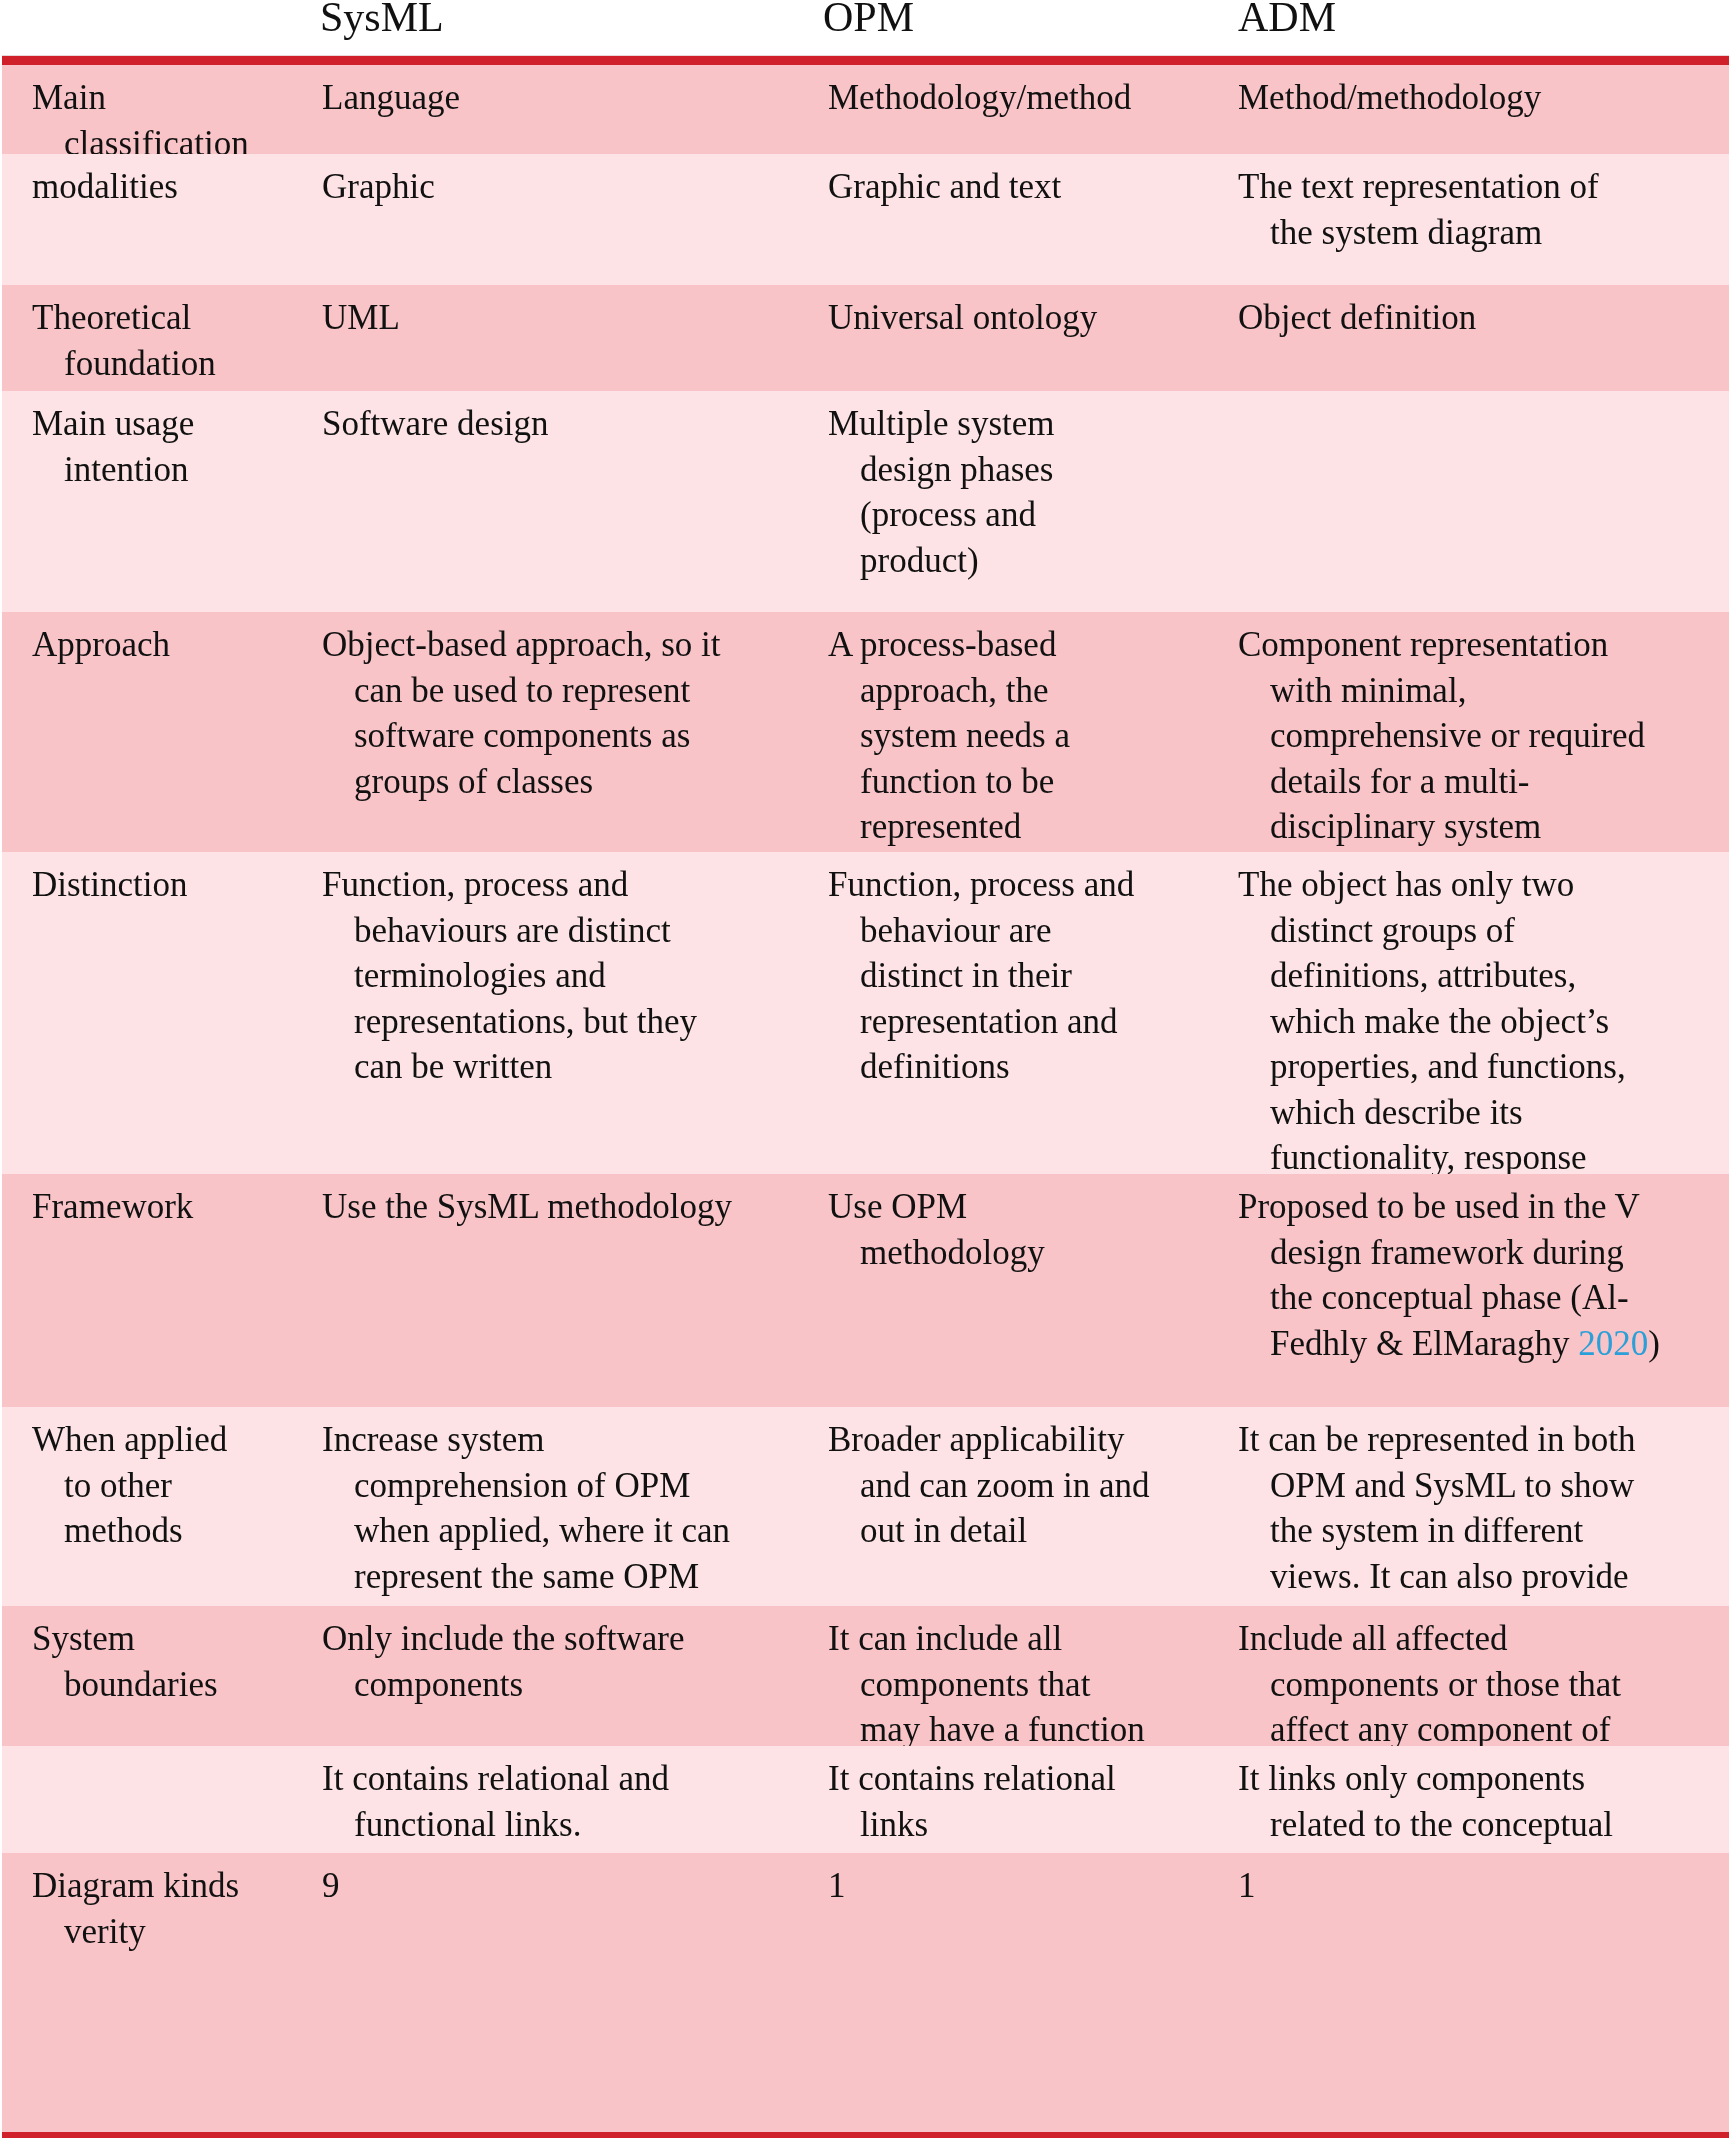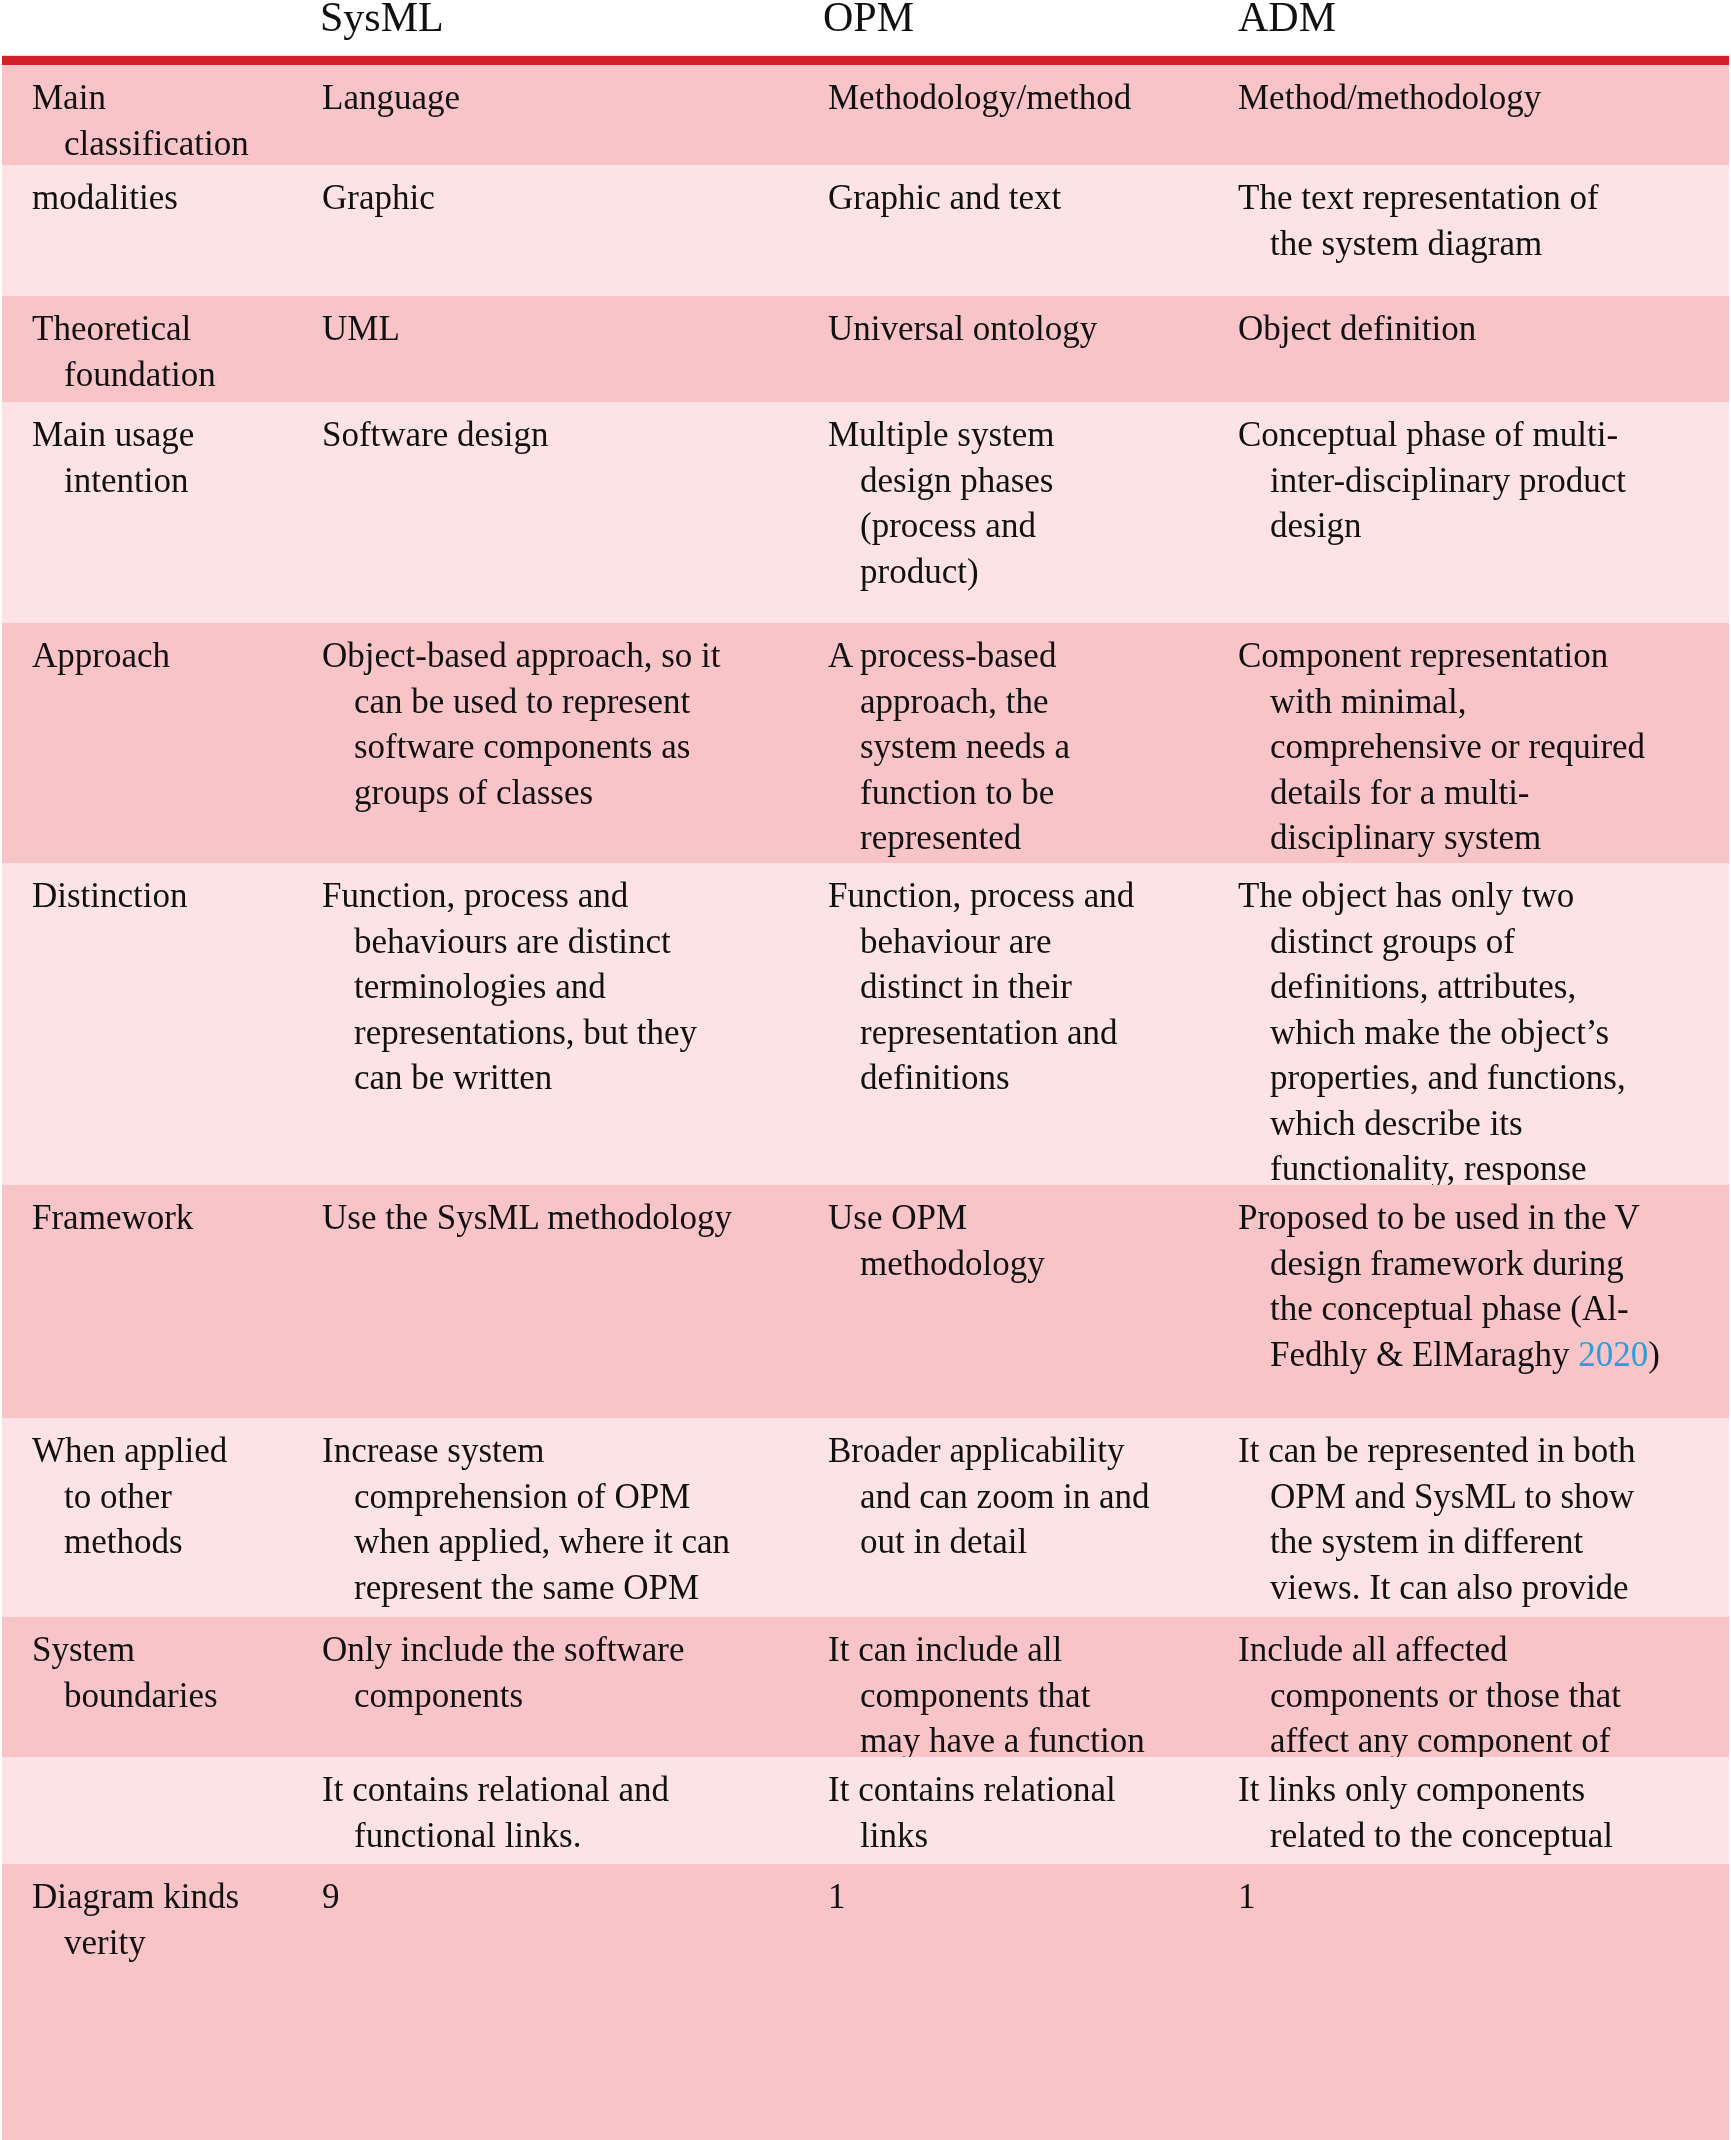--- a/index.html
+++ b/index.html
@@ -37,21 +37,21 @@
 <body>
 
 <div class="table">
   <div class="head">
     <span class="hcell" style="left:318px">SysML</span>
     <span class="hcell" style="left:821px">OPM</span>
     <span class="hcell" style="left:1236px">ADM</span>
   </div>
   <div class="rule-top"></div>
   <div id="rows">
-      <div class="row dark" style="height: 100px;">
+      <div class="row dark" style="height: 89px;">
         <div class="cell c0">
           <span class="ln">Main</span>
           <span class="ln indent">classification</span>
         </div>
         <div class="cell c1">
           <span class="ln">Language</span>
         </div>
         <div class="cell c2">
           <span class="ln">Methodology/method</span>
         </div>
@@ -95,25 +95,20 @@
           <span class="ln indent">intention</span>
         </div>
         <div class="cell c1">
           <span class="ln">Software design</span>
         </div>
         <div class="cell c2">
           <span class="ln">Multiple system</span>
           <span class="ln indent">design phases</span>
           <span class="ln indent">(process and</span>
           <span class="ln indent">product)</span>
-        </div>
-        <div class="cell c3">
-          <span class="ln">Conceptual phase of multi-</span>
-          <span class="ln indent">inter-disciplinary product</span>
-          <span class="ln indent">design</span>
         </div>
       </div>
       <div class="row dark" style="height: 240px;">
         <div class="cell c0">
           <span class="ln">Approach</span>
         </div>
         <div class="cell c1">
           <span class="ln">Object-based approach, so it</span>
           <span class="ln indent">can be used to represent</span>
           <span class="ln indent">software components as</span>

